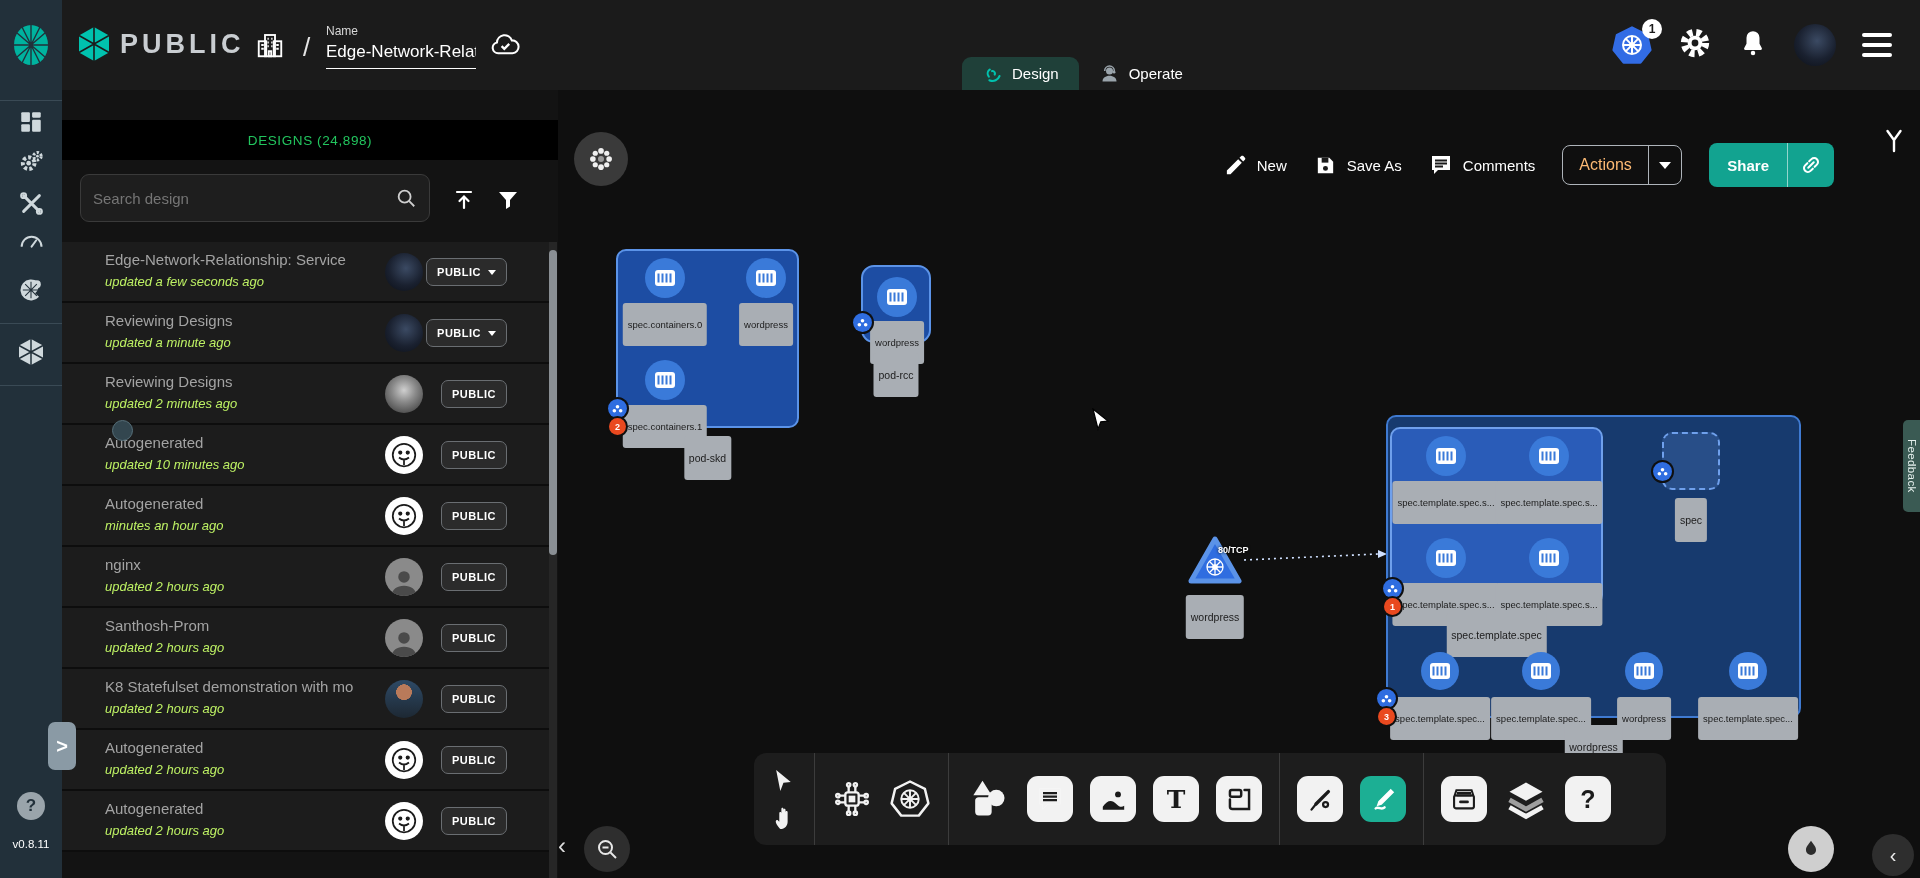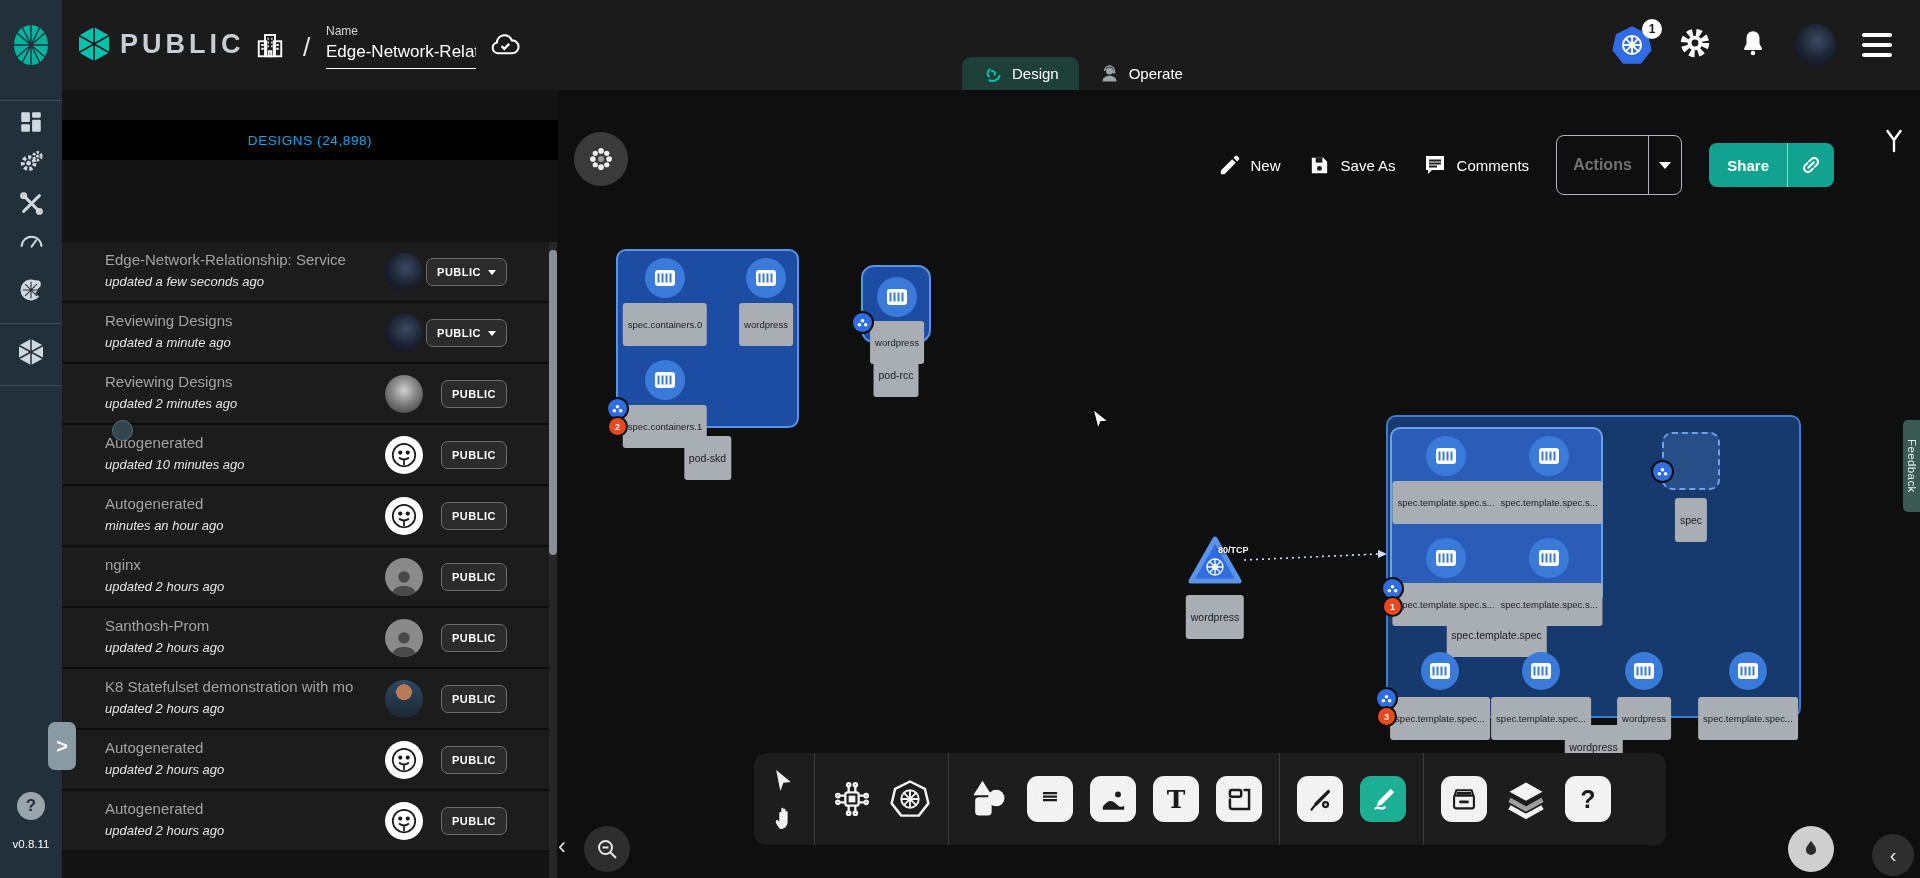--- a/index.html
+++ b/index.html
@@ -42,33 +42,33 @@
     border-radius:7px; display:flex; align-items:center; justify-content:center; color:#fff; font-size:20px;
     font-weight:700; cursor:pointer; z-index:50; }
   .rail-help { position:absolute; left:17px; top:702px; width:28px; height:28px; border-radius:50%;
     background:#9aa4ab; color:#22303a; font-weight:700; font-size:17px; display:flex; align-items:center;
     justify-content:center; cursor:pointer; }
   .rail-version { position:absolute; left:0; top:748px; width:62px; text-align:center; color:#fff; font-size:11.5px; }
 
   
   .panel { position:absolute; left:62px; top:90px; width:496px; height:788px; background:#131313; z-index:20; }
   .panel-title { position:absolute; left:0; top:30px; width:496px; height:40px; background:#000;
-    color:#0ea5e9; font-size:13.5px; letter-spacing:.6px; display:flex; align-items:center; justify-content:center; }
+    color:#22c55e; font-size:13.5px; letter-spacing:.6px; display:flex; align-items:center; justify-content:center; }
   .searchrow { position:absolute; left:0; top:84px; width:496px; height:52px; }
   .search-box { position:absolute; left:18px; top:0; width:350px; height:48px; background:#1e1e1e;
     border:1px solid #3a3a3a; border-radius:9px; display:flex; align-items:center; padding:0 12px; }
   .search-box input { flex:1; background:transparent; border:none; outline:none; color:#ddd; font-size:15px;
     font-family:"Liberation Sans",sans-serif; }
   .icon-btn { position:absolute; top:8px; width:36px; height:36px; display:flex; align-items:center;
     justify-content:center; cursor:pointer; }
   .list { position:absolute; left:0; top:152px; width:487px; height:636px; overflow:hidden; }
   .row { position:relative; height:61px; background:#1c1c1c; border-bottom:2px solid #0d0d0d; cursor:pointer; }
   .row-name { position:absolute; left:43px; top:9px; width:270px; color:#a3a3a3; font-size:15px; font-weight:500;
     white-space:nowrap; overflow:hidden; }
-  .row-upd { position:absolute; left:43px; top:32px; color:#e5e5e5; font-size:13px; font-style:italic; }
+  .row-upd { position:absolute; left:43px; top:32px; color:#bef264; font-size:13px; font-style:italic; }
   .row-av { position:absolute; left:323px; top:11px; width:38px; height:38px; border-radius:50%; overflow:hidden; }
   .av-fig { background:radial-gradient(circle at 55% 40%, #3b4a63 0%, #1a2130 55%, #0b0e15 100%); }
   .av-gray { background:radial-gradient(circle at 50% 40%, #cfcfcf 0%, #8a8a8a 40%, #2f2f2f 100%); }
   .av-photo { background:radial-gradient(circle at 50% 32%, #b97a5a 0 24%, transparent 25%),
               linear-gradient(#2e4a66, #1d2833); }
   .av-smiley { background:#fff; display:flex; align-items:center; justify-content:center; }
   .av-generic { background:#8a8a8a; display:flex; align-items:flex-end; justify-content:center; }
   .badge { position:absolute; right:42px; top:16px; height:28px; min-width:66px; padding:0 10px;
     background:#2b2b2b; border:1px solid #6a6e72; border-radius:7px; color:#fff; font-size:11px; font-weight:700;
     letter-spacing:.5px; display:flex; align-items:center; justify-content:center; gap:7px; cursor:pointer; }
@@ -79,22 +79,22 @@
     border-radius:4px; cursor:pointer; }
   .presence-dot { position:absolute; left:50px; top:330px; width:21px; height:21px; border-radius:50%;
     background:#33464f; border:1px solid #57707a; }
 
   
   .canvas { position:absolute; left:558px; top:90px; width:1362px; height:788px; background:#0f0f0f; }
   .fab { border-radius:50%; display:flex; align-items:center; justify-content:center; cursor:pointer; position:absolute; }
   .fab-cluster { left:16px; top:42px; width:54px; height:54px; background:#3a3a3a; }
   .actionbar { position:absolute; top:52px; right:86px; height:46px; display:flex; align-items:center; gap:27px; }
   .abtn { display:flex; align-items:center; gap:10px; color:#fff; font-size:15px; cursor:pointer; }
-  .actions-btn { display:flex; align-items:stretch; height:60px; border:1.5px solid #aeb4ba; border-radius:8px;
-    color:#737373; cursor:pointer;font-weight:bold; }
+  .actions-btn { display:flex; align-items:stretch; height:40px; border:1.5px solid #aeb4ba; border-radius:8px;
+    color:#fdba74; cursor:pointer; }
   .actions-label { display:flex; align-items:center; padding:0 16px; font-size:16px; }
   .actions-sep { width:1.5px; background:#aeb4ba; }
   .actions-caret { width:32px; display:flex; align-items:center; justify-content:center; }
   .share-btn { display:flex; align-items:stretch; height:44px; background:#12A390; border-radius:8px; cursor:pointer; }
   .share-label { display:flex; align-items:center; padding:0 18px; color:#fff; font-size:15px; font-weight:600; }
   .share-sep { width:1px; background:rgba(255,255,255,.55); }
   .share-link { width:46px; display:flex; align-items:center; justify-content:center; }
   .dock-y { position:absolute; right:14px; top:38px; cursor:pointer; }
 
   .cluster { position:absolute; border-radius:10px; }
@@ -292,20 +292,39 @@
     </svg>
   </div>
   <div class="rail-div" style="top:295px"></div>
   <div class="rail-expand">&gt;</div>
   <div class="rail-help">?</div>
   <div class="rail-version">v0.8.11</div>
 </div>
 
 <div class="panel">
   <div class="panel-title">DESIGNS (24,898)</div>
+  <div class="searchrow">
+    <div class="search-box">
+      <input placeholder="Search design" style="">
+      <svg width="22" height="22" viewBox="0 0 24 24" fill="none" stroke="#cfcfcf" stroke-width="2">
+        <circle cx="10.5" cy="10.5" r="6.5"></circle>
+          <path d="M15.5 15.5L21 21"></path>
+      </svg>
+    </div>
+    <div class="icon-btn" style="left:384px">
+      <svg width="24" height="24" viewBox="0 0 24 24" fill="none" stroke="#fff" stroke-width="2.2" stroke-linecap="round">
+        <path d="M5 4h14M12 20V9M7.5 13L12 8.5 16.5 13"></path>
+      </svg>
+    </div>
+    <div class="icon-btn" style="left:428px">
+      <svg width="24" height="24" viewBox="0 0 24 24">
+        <path d="M3 4h18l-7 8v6.5L10 21v-9z" fill="#fff"></path>
+      </svg>
+    </div>
+  </div>
 
   <div class="list">
 
     <div class="row">
       <div class="row-name">Edge-Network-Relationship: Service</div>
       <div class="row-upd">updated a few seconds ago</div>
       <div class="row-av av-fig"></div>
       <div class="badge">
         <span>PUBLIC</span>
           <span class="caret-down"></span>

